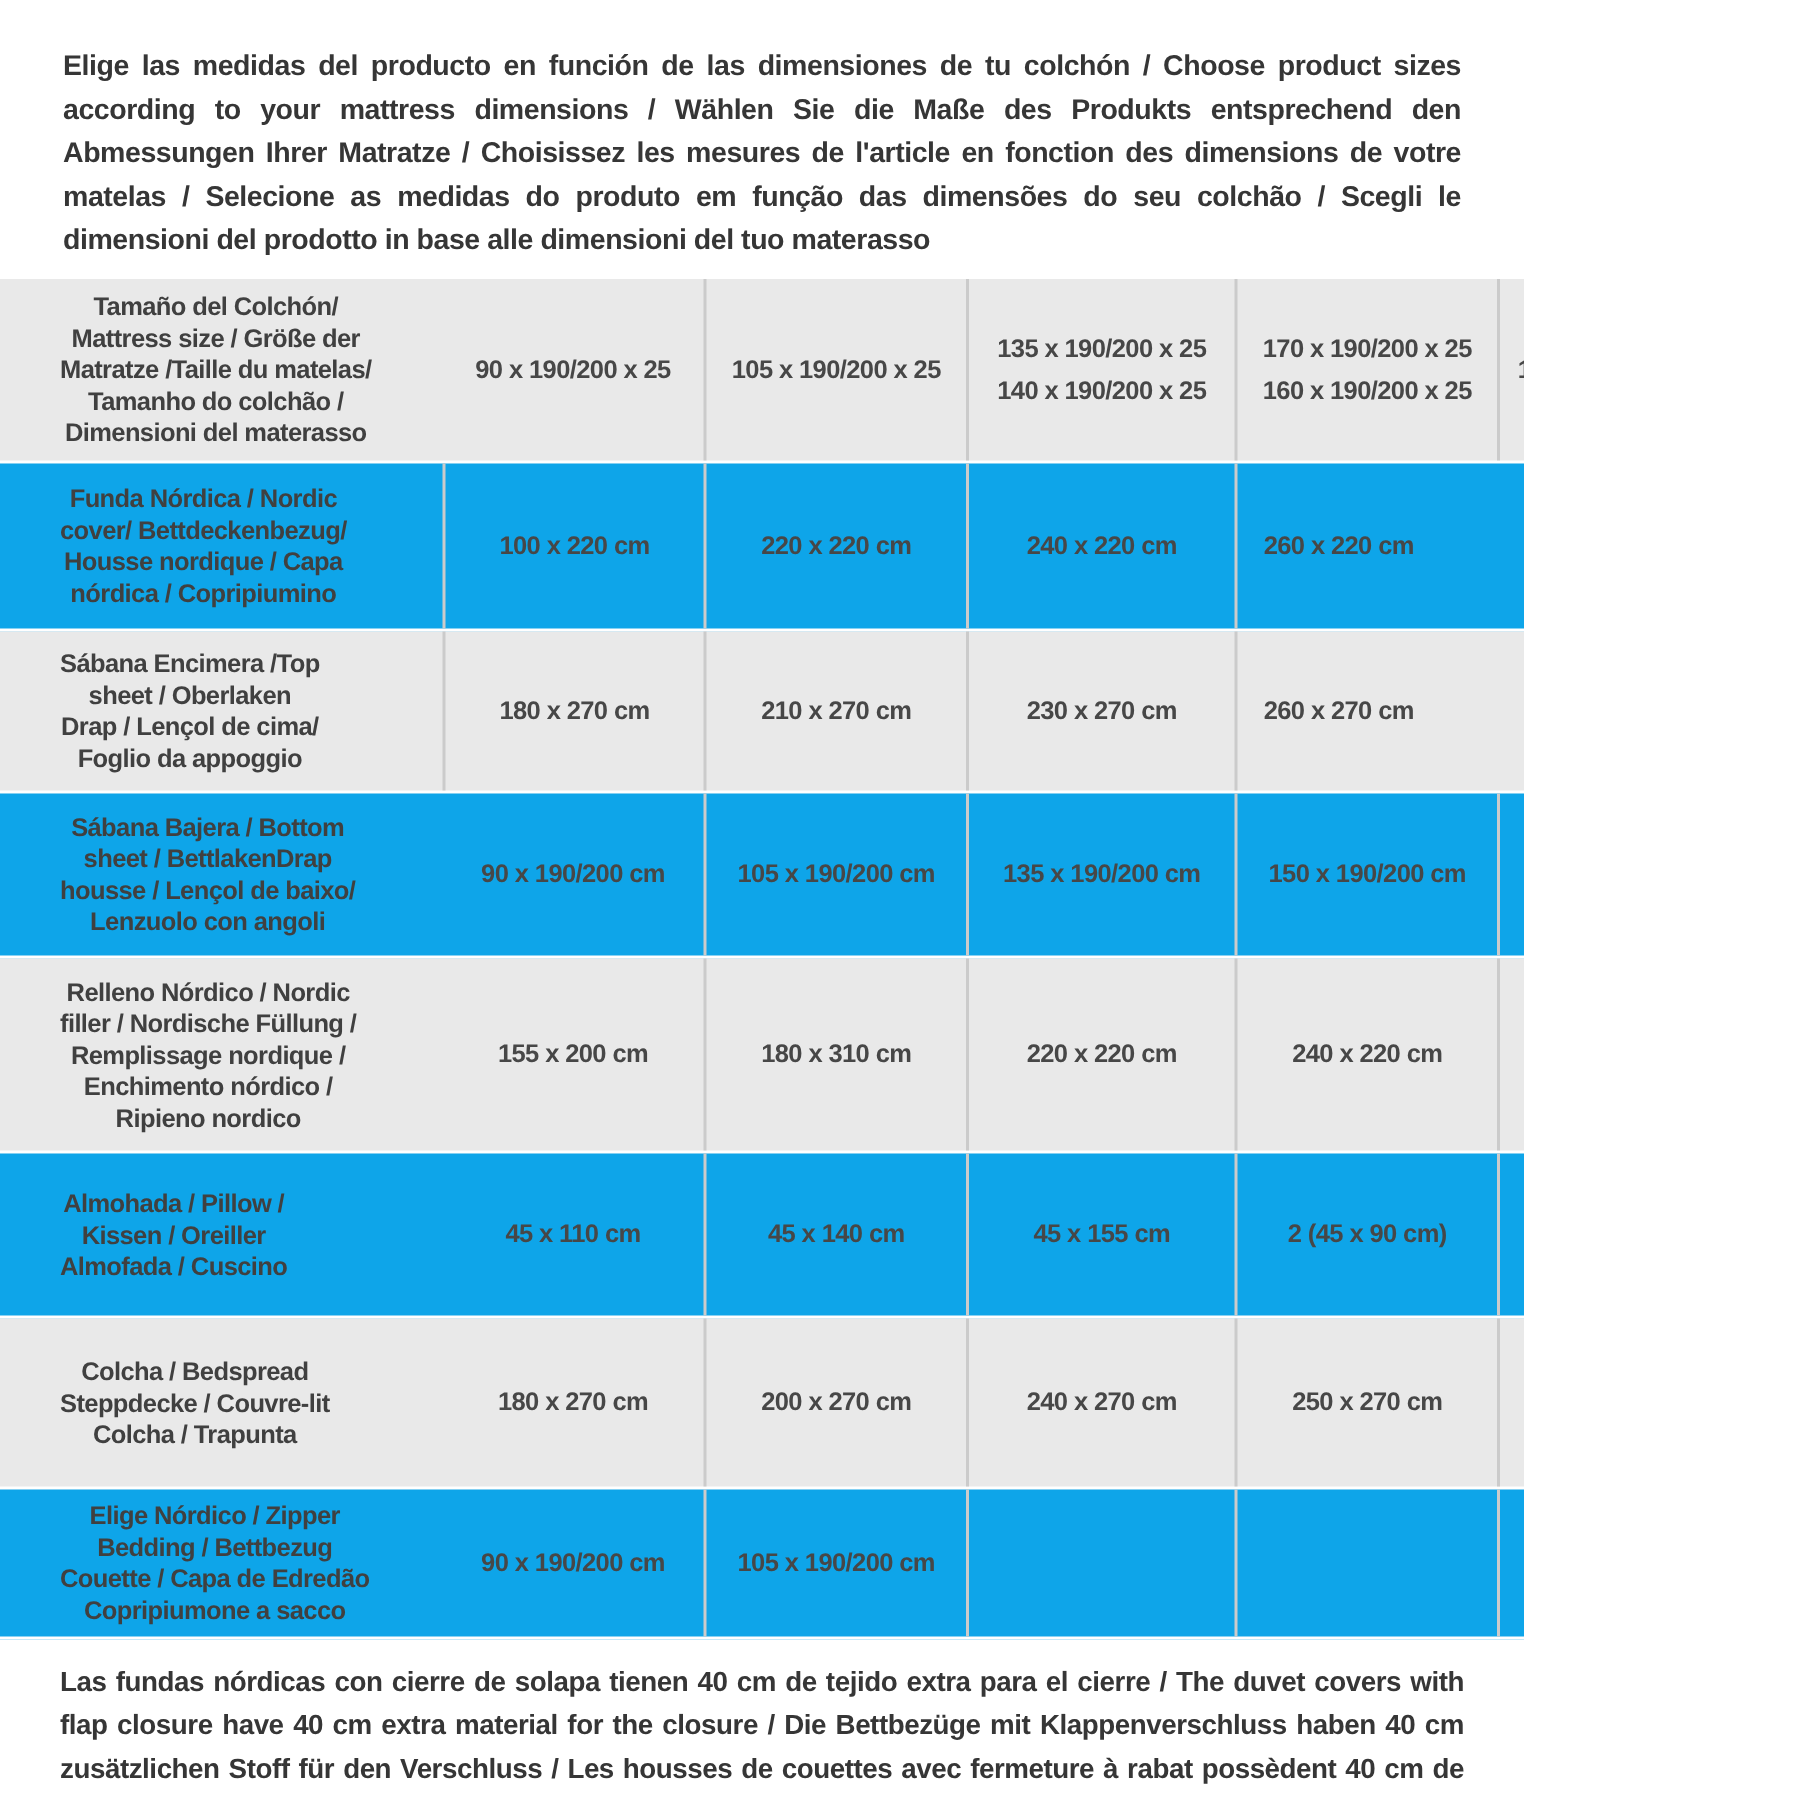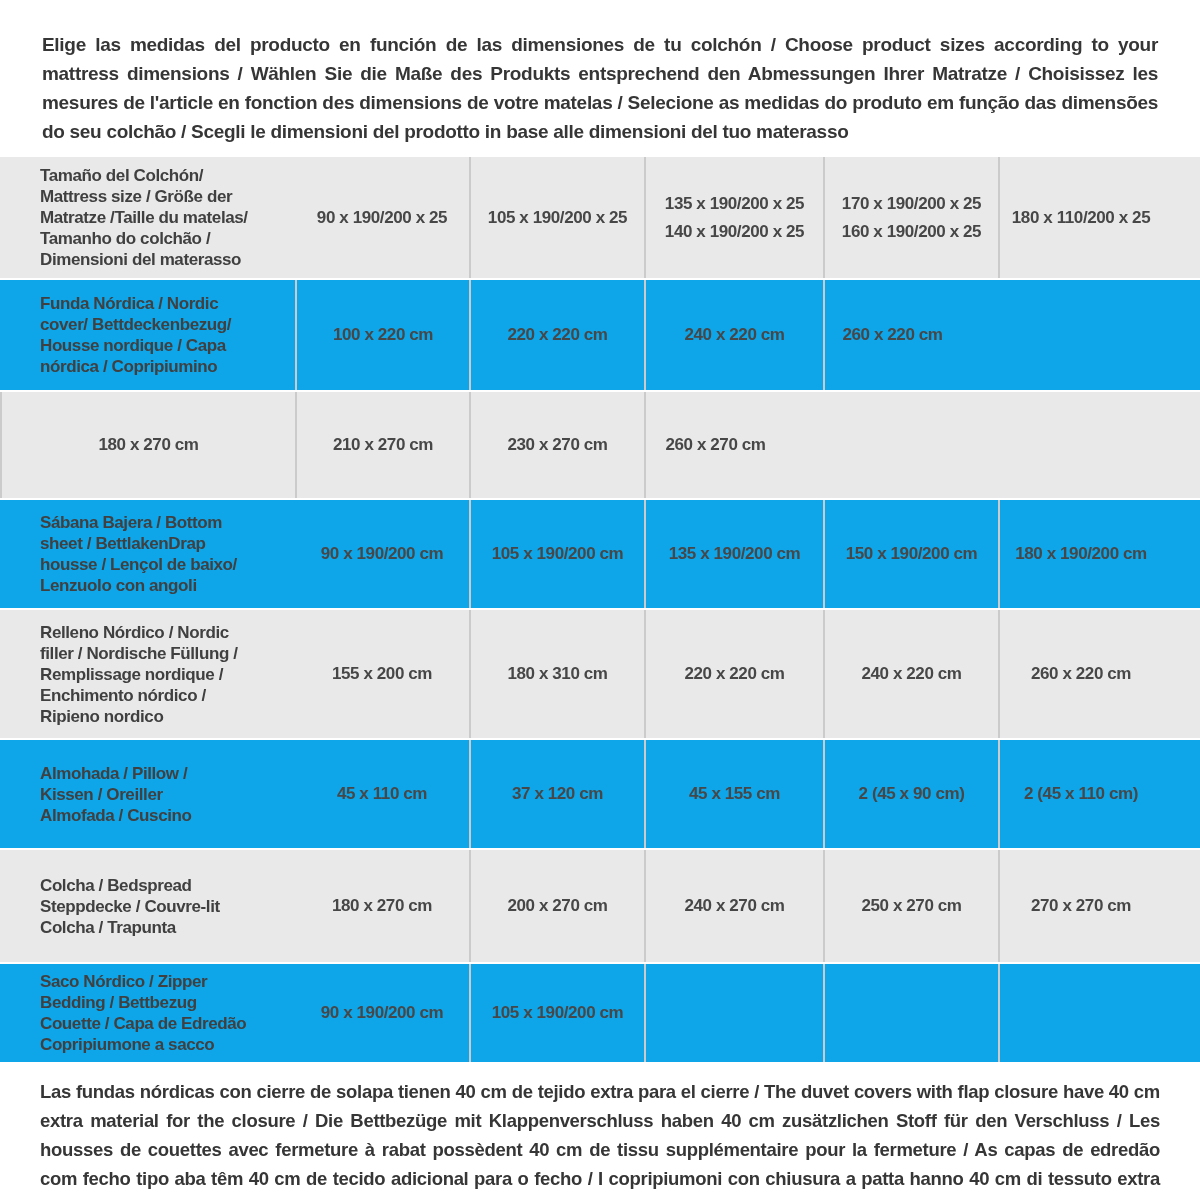--- a/index.html
+++ b/index.html
@@ -3,21 +3,21 @@
 <meta charset="utf-8">
 <style>
   html, body {
     margin: 0;
     padding: 0;
     background: #ffffff;
     width: 1200px;
     font-family: "Liberation Sans", sans-serif;
   }
   .page {
-    width: 1200px;
+    width: 1016px;
     height: 1200px;
     background: #ffffff;
     overflow: hidden;
     box-sizing: border-box;
     padding-top: 30px;
   }
   .intro {
     margin: 0 42px 0 42px;
     font-size: 19px;
     line-height: 29px;
@@ -45,21 +45,21 @@
     white-space: pre-line;
     font-weight: bold;
     color: #474747;
     letter-spacing: -0.4px;
   }
   .cell-label {
     padding: 6px 10px 6px 40px;
     font-size: 17px;
     line-height: 21px;
     color: #404040;
-    text-align: left;
+    text-align: center;
   }
   .cell-val {
     justify-content: center;
     text-align: center;
     font-size: 17px;
     line-height: 28px;
   }
   .cell-val.bdr { border-left: 2px solid #cbcbcb; }
   .cell-val.last { padding-right: 38px; }
   .footnote {
@@ -110,20 +110,24 @@
 cover/ Bettdeckenbezug/
 Housse nordique  / Capa
 nórdica / Copripiumino</div>
       <div class="cell cell-val bdr">100 x 220 cm</div>
       <div class="cell cell-val bdr">220 x 220 cm</div>
       <div class="cell cell-val bdr">240 x 220 cm</div>
       <div class="cell cell-val bdr last">260 x 220 cm</div>
     </div>
 
     <div class="trow gray rh2">
+      <div class="cell cell-label">Sábana Encimera /Top
+sheet / Oberlaken
+Drap / Lençol de cima/
+Foglio da appoggio</div>
       <div class="cell cell-val bdr">180 x 270 cm</div>
       <div class="cell cell-val bdr">210 x 270 cm</div>
       <div class="cell cell-val bdr">230 x 270 cm</div>
       <div class="cell cell-val bdr last">260 x 270 cm</div>
     </div>
 
     <div class="trow light rh3">
       <div class="cell cell-label">Sábana Bajera / Bottom
 sheet / BettlakenDrap
 housse / Lençol de baixo/
@@ -146,39 +150,39 @@
       <div class="cell cell-val bdr">220 x 220 cm</div>
       <div class="cell cell-val bdr">240 x 220 cm</div>
       <div class="cell cell-val bdr last">260 x 220 cm</div>
     </div>
 
     <div class="trow light rh5">
       <div class="cell cell-label">Almohada  / Pillow /
 Kissen / Oreiller
 Almofada / Cuscino</div>
       <div class="cell cell-val">45 x 110 cm</div>
-      <div class="cell cell-val bdr">37 x 120 cm</div>
+      <div class="cell cell-val bdr">45 x 140 cm</div>
       <div class="cell cell-val bdr">45 x 155 cm</div>
       <div class="cell cell-val bdr">2 (45 x 90 cm)</div>
       <div class="cell cell-val bdr last">2 (45 x 110 cm)</div>
     </div>
 
     <div class="trow gray rh6">
       <div class="cell cell-label">Colcha / Bedspread
 Steppdecke / Couvre-lit
 Colcha / Trapunta</div>
       <div class="cell cell-val">180 x 270 cm</div>
       <div class="cell cell-val bdr">200 x 270 cm</div>
       <div class="cell cell-val bdr">240 x 270 cm</div>
       <div class="cell cell-val bdr">250 x 270 cm</div>
       <div class="cell cell-val bdr last">270 x 270 cm</div>
     </div>
 
     <div class="trow light rh7">
-      <div class="cell cell-label">Saco Nórdico / Zipper
+      <div class="cell cell-label">Elige Nórdico / Zipper
 Bedding / Bettbezug
 Couette  / Capa de Edredão
 Copripiumone a sacco</div>
       <div class="cell cell-val">90 x 190/200 cm</div>
       <div class="cell cell-val bdr">105 x 190/200 cm</div>
       <div class="cell cell-val bdr"></div>
       <div class="cell cell-val bdr"></div>
       <div class="cell cell-val bdr last"></div>
     </div>
 

